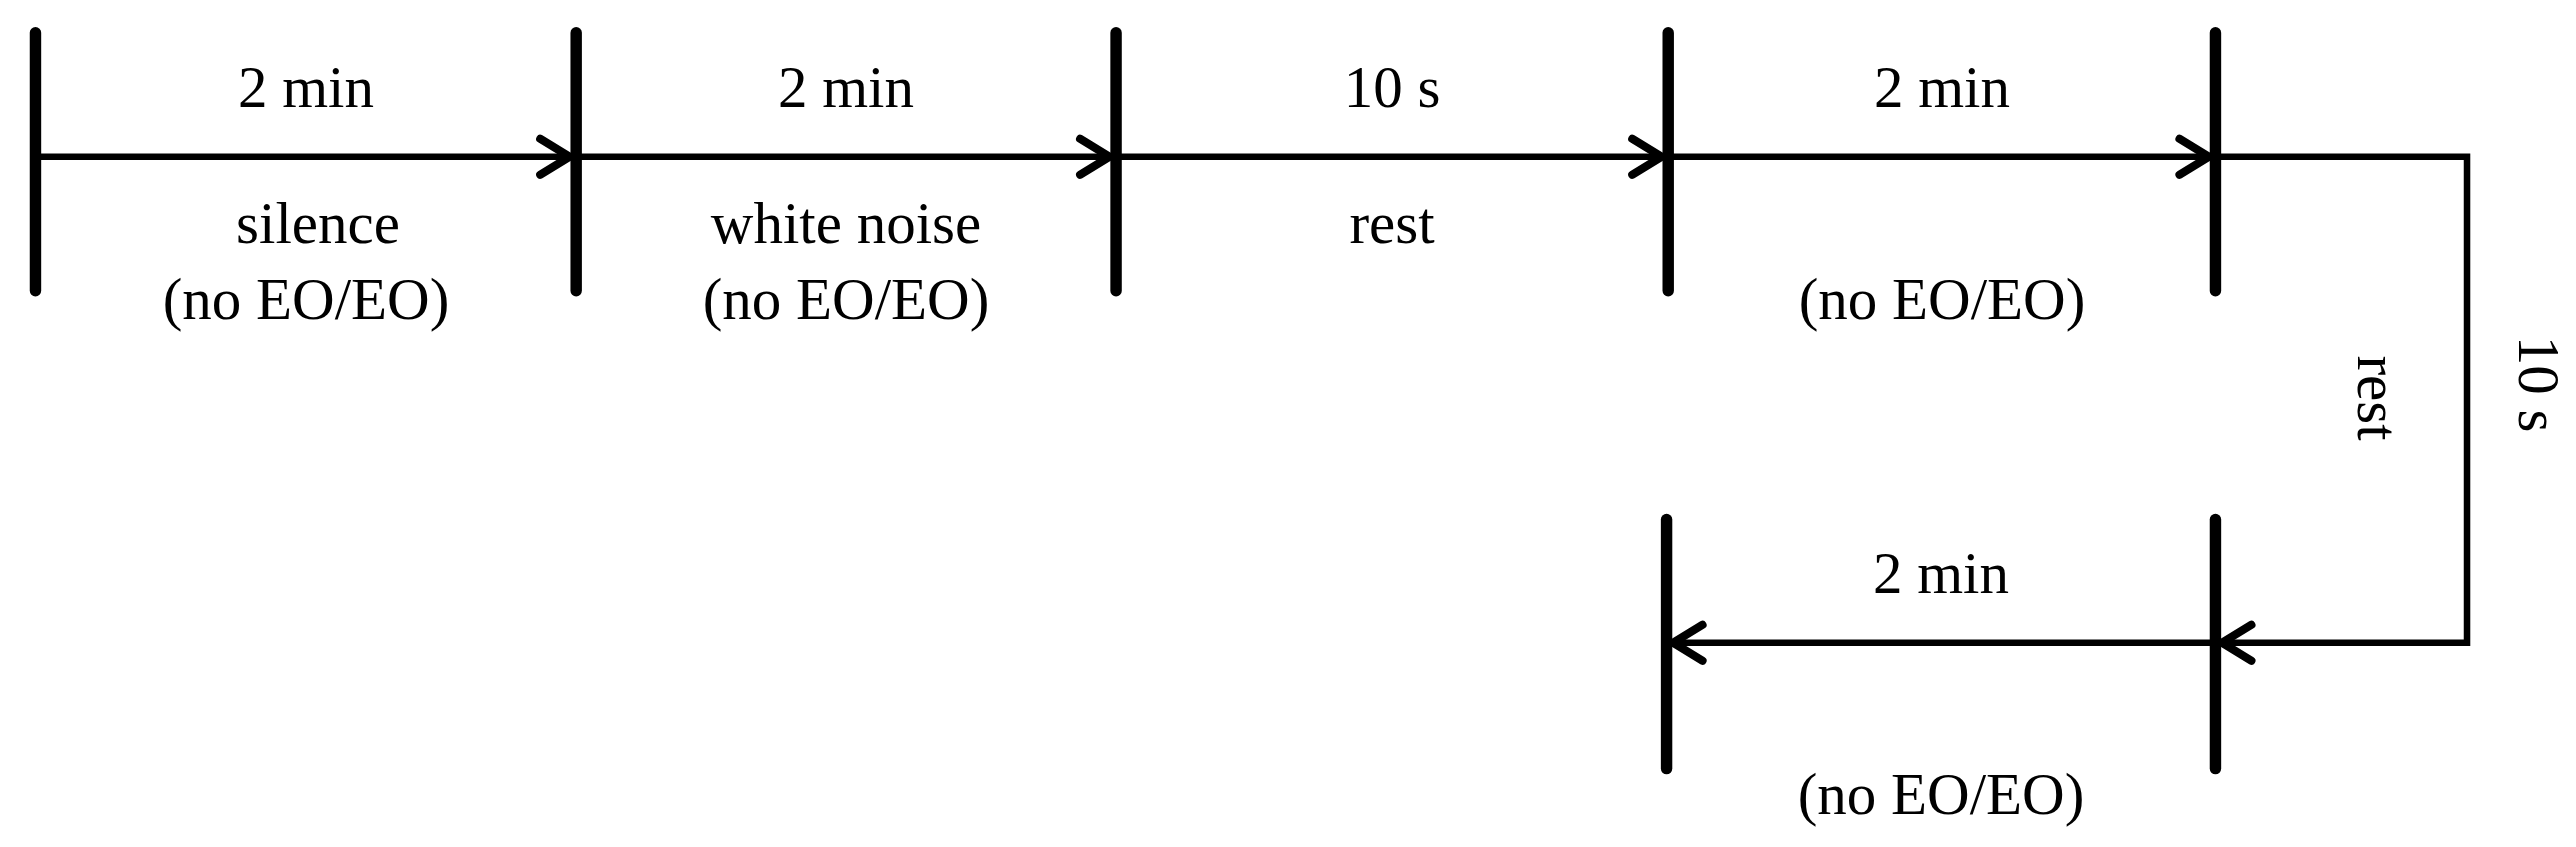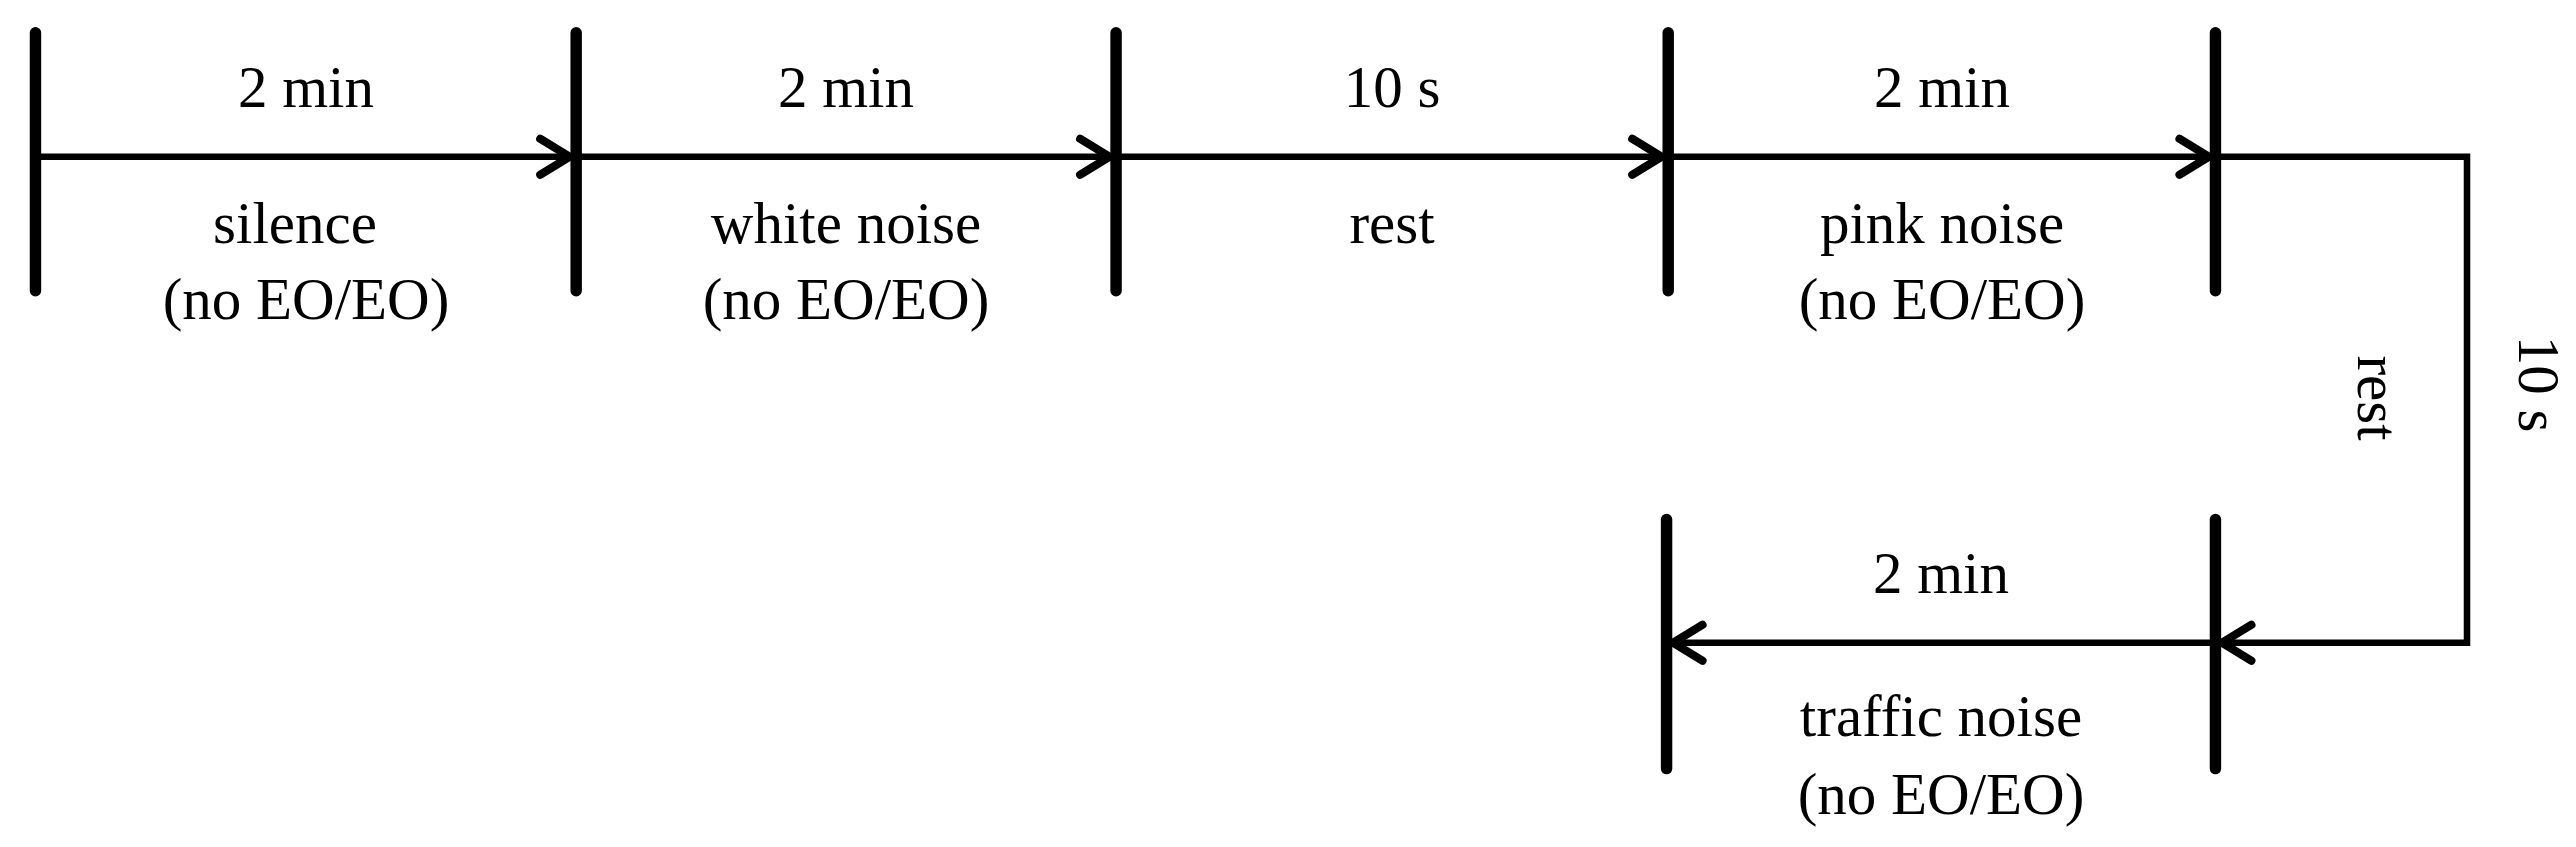--- a/index.html
+++ b/index.html
@@ -51,30 +51,28 @@
 
     <polyline points="2756,765 2720,787 2756,809" stroke="#000000" stroke-width="10" fill="none" stroke-linecap="round" stroke-linejoin="round"></polyline>
     <polyline points="2084,765 2048,787 2084,809" stroke="#000000" stroke-width="10" fill="none" stroke-linecap="round" stroke-linejoin="round"></polyline>
   </svg>
 
   <div class="t" style="left:306px;  top:58px;">2 min</div>
   <div class="t" style="left:846px; top:58px;">2 min</div>
   <div class="t" style="left:1392px; top:58px;">10 s</div>
   <div class="t" style="left:1942px; top:58px;">2 min</div>
 
-  <div class="t" style="left:295px;  top:194px;">silence</div>
+  <div class="t" style="left:318px;  top:194px;">silence</div>
   <div class="t" style="left:846px; top:194px;text-align:center;">white noise</div>
   <div class="t" style="left:1392px; top:194px;">rest</div>
-  <div class="t" style="left:1942px; top:194px;">pink noise</div>
 
   <div class="t" style="left:306px;  top:270px;">(no EO/EO)</div>
   <div class="t" style="left:846px; top:270px;">(no EO/EO)</div>
   <div class="t" style="left:1942px; top:270px;">(no EO/EO)</div>
 
   <div class="t rot" style="left:2377px; top:398px;">rest</div>
   <div class="t rot" style="left:2538px; top:384px;">10 s</div>
 
   <div class="t" style="left:1941px; top:544px;">2 min</div>
-  <div class="t" style="left:1941px; top:687px;">traffic noise</div>
   <div class="t" style="left:1941px; top:765px;">(no EO/EO)</div>
 
 </div>
 
 
 </body></html>

